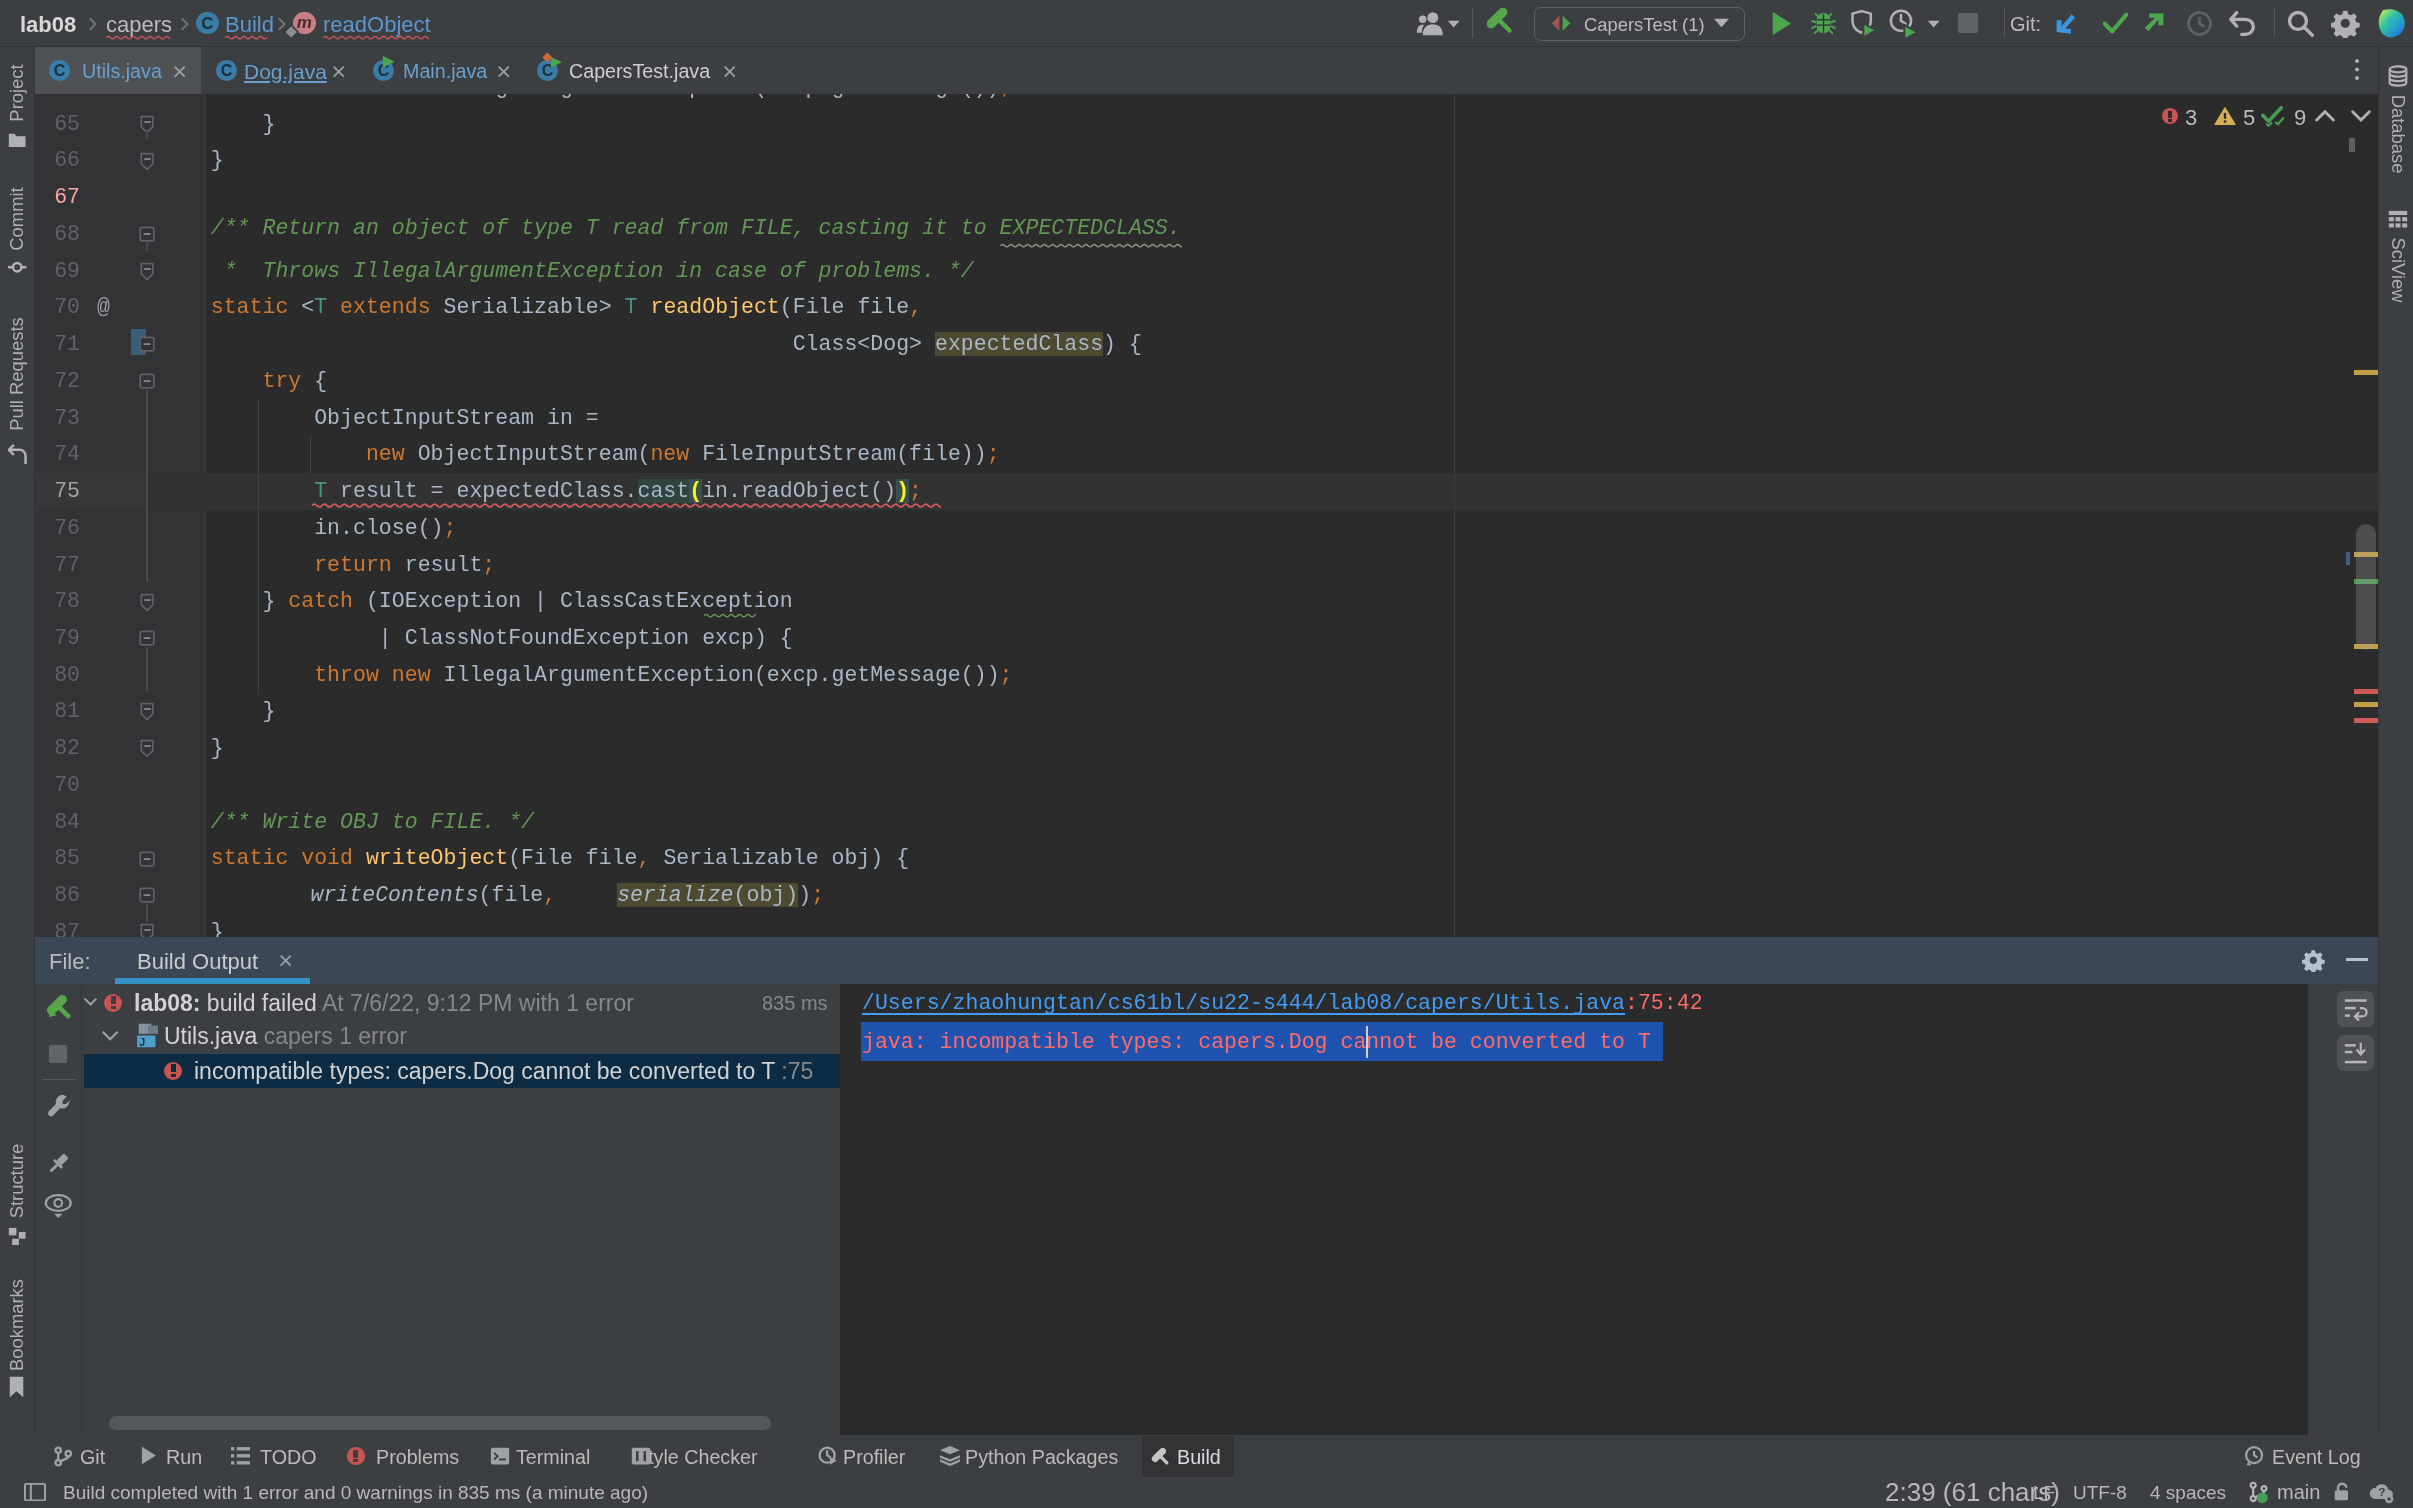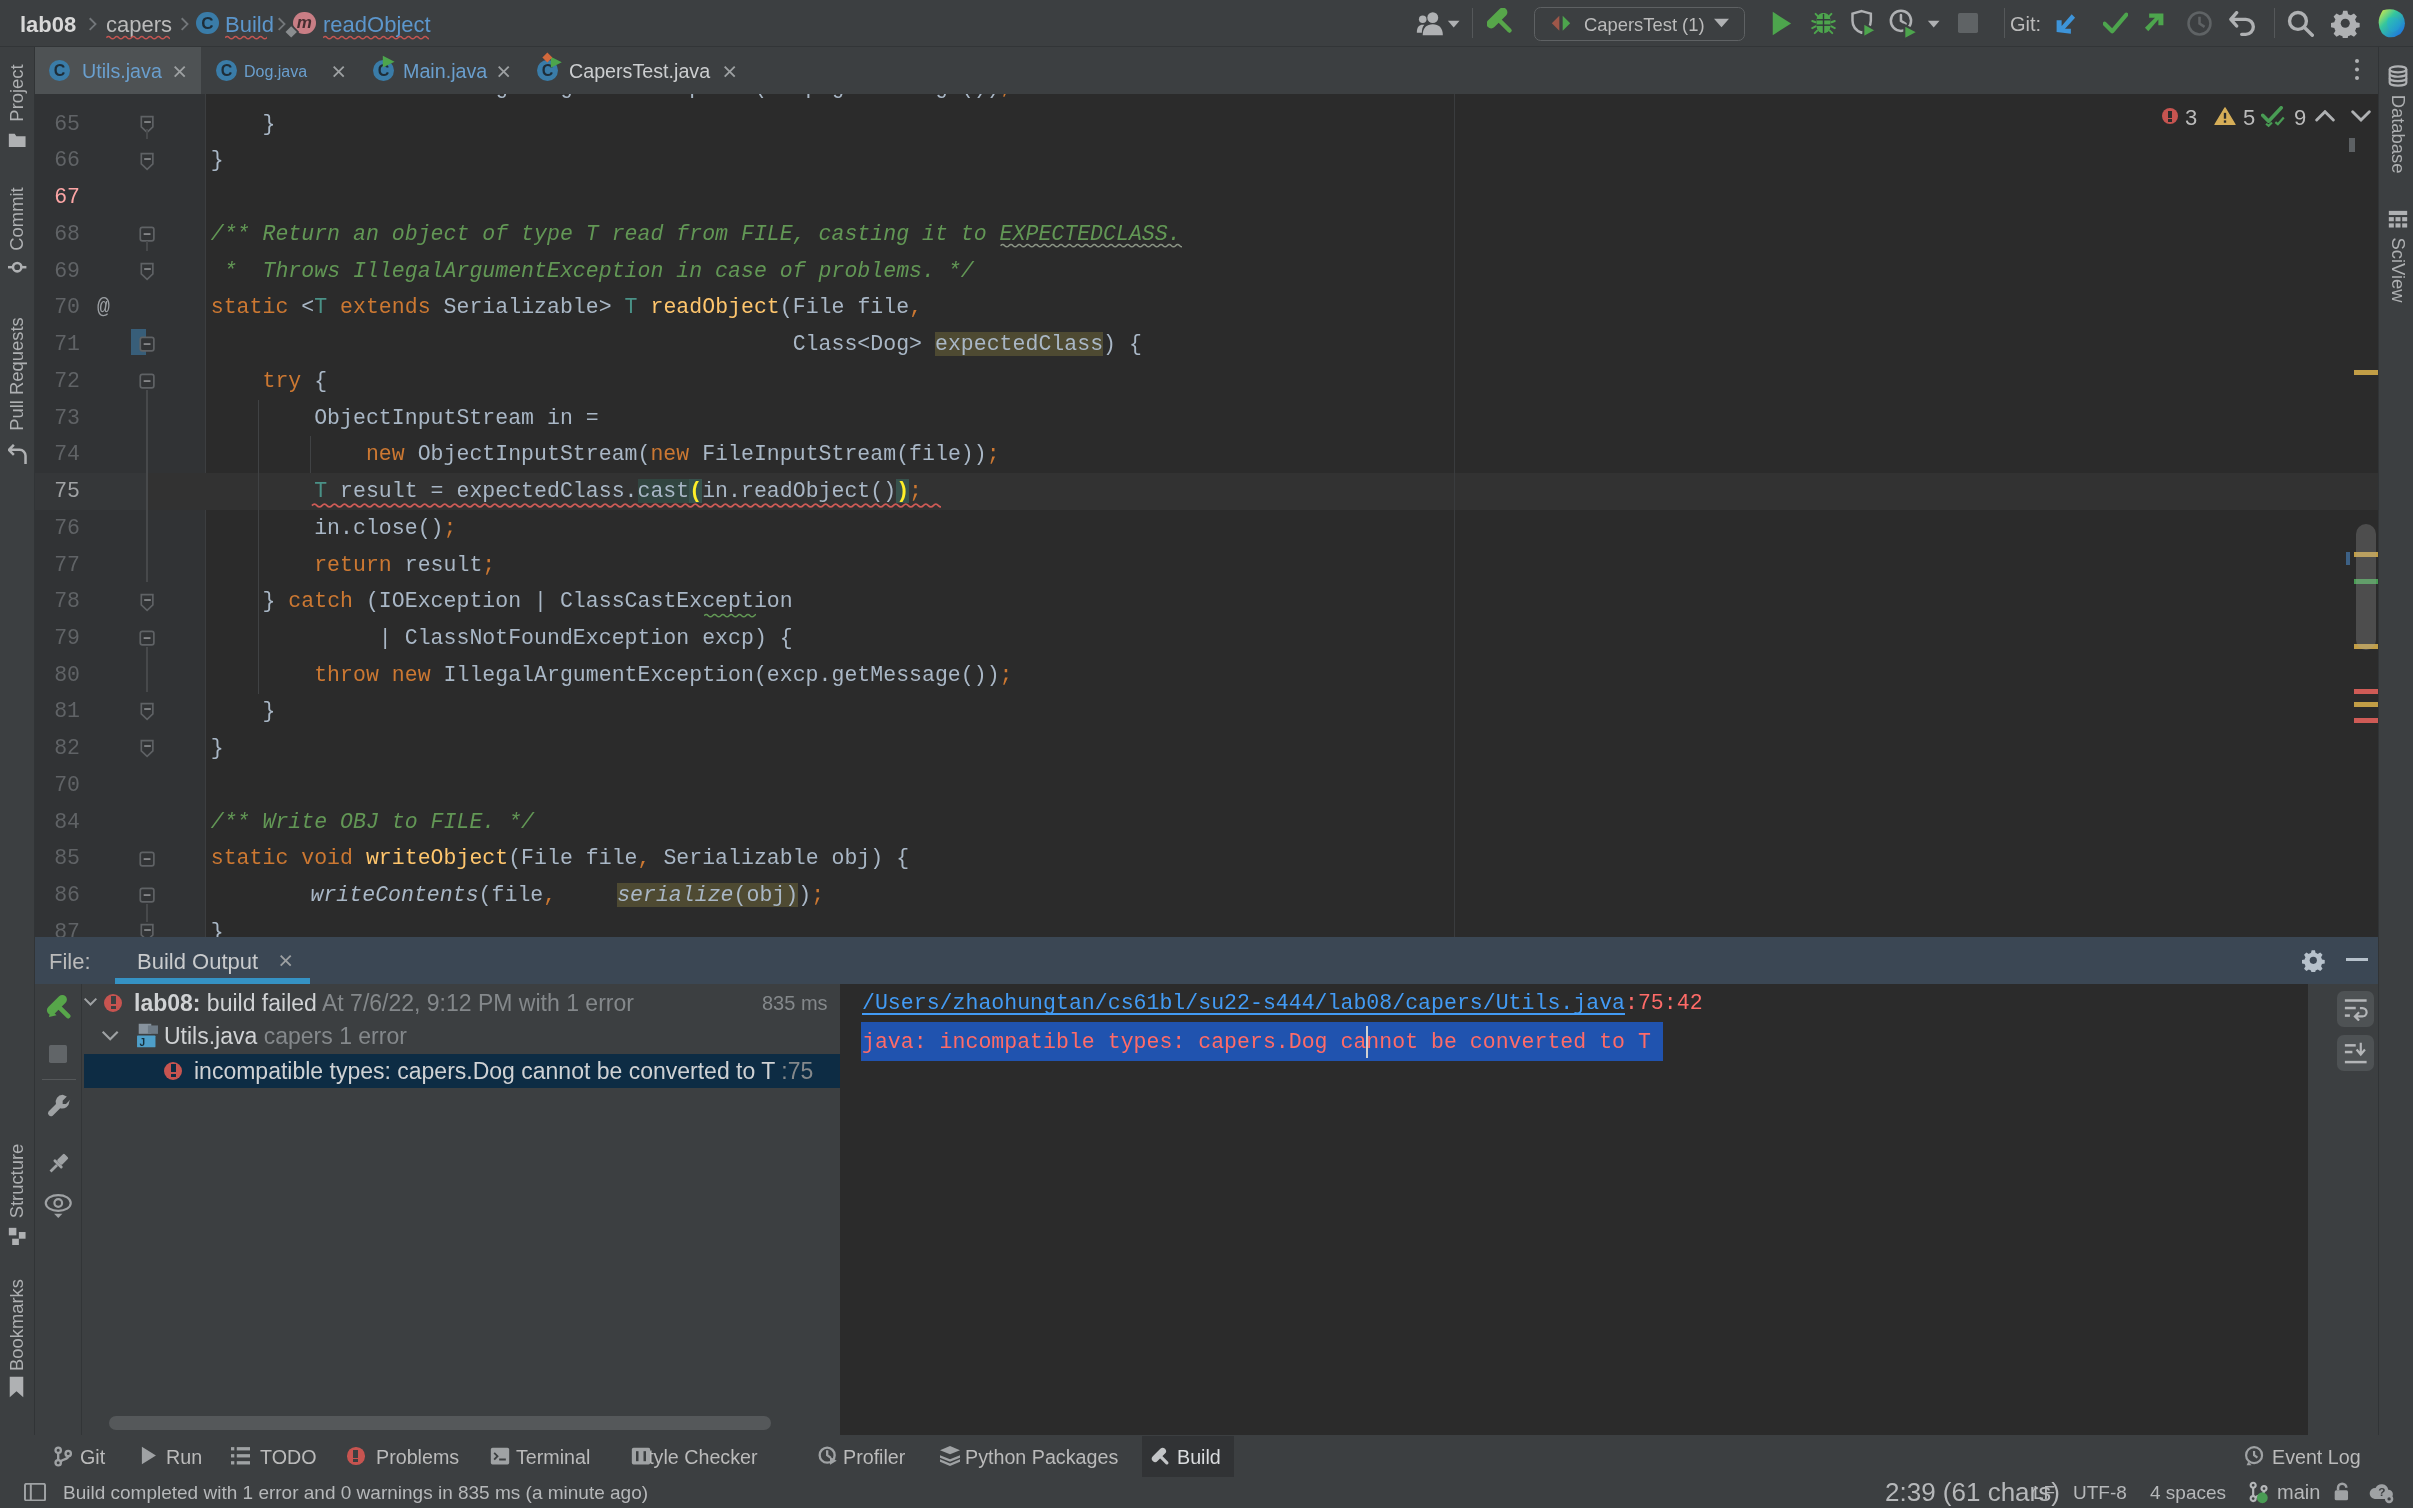--- a/index.html
+++ b/index.html
@@ -173,21 +173,21 @@
 <svg class="abs" style="left:323px;top:34px;" width="106" height="7.5" viewBox="0 0 127 9">
       <path d="M0 2.6 q 2.5 -2.6 5.0 0 q 2.5 2.6 5.0 0 q 2.5 -2.6 5.0 0 q 2.5 2.6 5.0 0 q 2.5 -2.6 5.0 0 q 2.5 2.6 5.0 0 q 2.5 -2.6 5.0 0 q 2.5 2.6 5.0 0 q 2.5 -2.6 5.0 0 q 2.5 2.6 5.0 0 q 2.5 -2.6 5.0 0 q 2.5 2.6 5.0 0 q 2.5 -2.6 5.0 0 q 2.5 2.6 5.0 0 q 2.5 -2.6 5.0 0 q 2.5 2.6 5.0 0 q 2.5 -2.6 5.0 0 q 2.5 2.6 5.0 0 q 2.5 -2.6 5.0 0 q 2.5 2.6 5.0 0 q 2.5 -2.6 5.0 0 q 2.5 2.6 5.0 0 q 2.5 -2.6 5.0 0 q 2.5 2.6 5.0 0 q 2.5 -2.6 5.0 0 q 2.5 2.6 5.0 0" transform="translate(0 1.8)" fill="none" stroke="#c25552" stroke-width="1.8"></path>
     </svg>
 <svg class="abs" style="left:82px;top:82px;" width="78" height="7.5" viewBox="0 0 93 9">
       <path d="M0 2.6 q 2.5 -2.6 5.0 0 q 2.5 2.6 5.0 0 q 2.5 -2.6 5.0 0 q 2.5 2.6 5.0 0 q 2.5 -2.6 5.0 0 q 2.5 2.6 5.0 0 q 2.5 -2.6 5.0 0 q 2.5 2.6 5.0 0 q 2.5 -2.6 5.0 0 q 2.5 2.6 5.0 0 q 2.5 -2.6 5.0 0 q 2.5 2.6 5.0 0 q 2.5 -2.6 5.0 0 q 2.5 2.6 5.0 0 q 2.5 -2.6 5.0 0 q 2.5 2.6 5.0 0 q 2.5 -2.6 5.0 0 q 2.5 2.6 5.0 0 q 2.5 -2.6 5.0 0 q 2.5 2.6 5.0 0" transform="translate(0 1.8)" fill="none" stroke="#c25552" stroke-width="1.8"></path>
     </svg>
 
 <div class="abs" style="left:35px;top:47px;width:2343px;height:47px;background:#3c3f41;"></div>
 <div class="abs" style="left:35px;top:47px;width:166px;height:47px;background:#4e5254;"></div>
 <div class="abs" style="left:82px;top:47px;height:47px;line-height:49px;font-size:19.7px;color:#6a9fce;">Utils.java</div>
-<div class="abs" style="left:244px;top:47px;height:47px;line-height:49px;font-size:16px;color:#6a9fce;">Dog.java</div>
+<div class="abs" style="left:244px;top:47px;height:47px;line-height:49px;font-size:21px;color:#6a9fce;text-decoration:underline;">Dog.java</div>
 <div class="abs" style="left:403px;top:47px;height:47px;line-height:49px;font-size:19.7px;color:#6a9fce;">Main.java</div>
 <div class="abs" style="left:569px;top:47px;height:47px;line-height:49px;font-size:19.7px;color:#ccced0;">CapersTest.java</div>
 
 <div class="abs" style="left:49px;top:60px;width:21px;height:21px;border-radius:50%;background:#3a7ca8;color:#1e2d38;font-size:16px;font-weight:bold;text-align:center;line-height:21px;">C</div><div class="abs" style="left:216px;top:60px;width:21px;height:21px;border-radius:50%;background:#3a7ca8;color:#1e2d38;font-size:16px;font-weight:bold;text-align:center;line-height:21px;">C</div><div class="abs" style="left:373px;top:60px;width:21px;height:21px;border-radius:50%;background:#3a7ca8;color:#1e2d38;font-size:16px;font-weight:bold;text-align:center;line-height:21px;">C</div><div class="abs" style="left:537px;top:60px;width:21px;height:21px;border-radius:50%;background:#3a7ca8;color:#1e2d38;font-size:16px;font-weight:bold;text-align:center;line-height:21px;">C</div>
 <svg class="abs" style="left:382px;top:55px;" width="13.4" height="13.4" viewBox="0 0 16 16">
       <path d="M1 1 L15 8 L1 15 z" fill="#4da54d"></path>
     </svg>
 <svg class="abs" style="left:550px;top:56px;" width="12.6" height="12.6" viewBox="0 0 16 16">
       <path d="M1 1 L15 8 L1 15 z" fill="#4da54d"></path>
     </svg>
@@ -343,21 +343,21 @@
       </svg>
 <div class="abs" style="left:111px;top:35px;width:1.7px;height:10px;background:#47494b;"></div>
 <div class="abs" style="left:111px;top:147px;width:1.7px;height:10px;background:#47494b;"></div>
 <div class="abs" style="left:111px;top:296px;width:1.7px;height:192px;background:#47494b;"></div>
 <div class="abs" style="left:111px;top:553px;width:1.7px;height:45px;background:#47494b;"></div>
 <div class="abs" style="left:111px;top:810px;width:1.7px;height:18.4px;background:#47494b;"></div>
 <div class="abs mono cl" style="left:124px;top:-25px;"><span class="pl">            </span><span class="kw">throw </span><span class="kw">new </span><span class="pl">IllegalArgumentException(excp.getMessage())</span><span class="kw">;</span></div>
 <div class="abs mono cl" style="left:124px;top:11.7px;"><span class="pl">        </span><span class="pl">}</span></div>
 <div class="abs mono cl" style="left:124px;top:48px;"><span class="pl">    </span><span class="pl">}</span></div>
 <div class="abs mono cl" style="left:124px;top:85px;"><span class="pl"></span></div>
-<div class="abs mono cl" style="left:124px;top:122px;text-align:right;"><span class="pl">    </span><span class="cm">/** Return an object of type T read from FILE, casting it to </span><span class="cm und">EXPECTEDCLASS</span><span class="cm">.</span></div>
+<div class="abs mono cl" style="left:124px;top:116px;text-align:right;"><span class="pl">    </span><span class="cm">/** Return an object of type T read from FILE, casting it to </span><span class="cm und">EXPECTEDCLASS</span><span class="cm">.</span></div>
 <div class="abs mono cl" style="left:124px;top:159px;"><span class="pl">     </span><span class="cm">*  Throws IllegalArgumentException in case of problems. */</span></div>
 <div class="abs mono cl" style="left:124px;top:195px;"><span class="pl">    </span><span class="kw">static </span><span class="pl">&lt;</span><span class="tp">T</span><span class="pl"> </span><span class="kw">extends </span><span class="pl">Serializable&gt; </span><span class="tp">T</span><span class="pl"> </span><span class="fn">readObject</span><span class="pl">(</span><span class="pl">File file</span><span class="kw">,</span></div>
 <div class="abs mono cl" style="left:124px;top:232px;"><span class="pl">                                                 </span><span class="pl">Class&lt;Dog&gt; </span><span class="pl hl">expectedClass</span><span class="pl">) {</span></div>
 <div class="abs mono cl" style="left:124px;top:269px;"><span class="pl">        </span><span class="kw">try </span><span class="pl">{</span></div>
 <div class="abs mono cl" style="left:124px;top:306px;"><span class="pl">            </span><span class="pl">ObjectInputStream in =</span></div>
 <div class="abs mono cl" style="left:124px;top:342px;"><span class="pl">                </span><span class="kw">new </span><span class="pl">ObjectInputStream(</span><span class="kw">new </span><span class="pl">FileInputStream(file))</span><span class="kw">;</span></div>
 <div class="abs mono cl" style="left:124px;top:379px;"><span class="pl">            </span><span class="err"><span class="tp">T</span><span class="pl"> result = expectedClass.</span><span class="pl mg">cast</span><span class="mp">(</span><span class="pl">in.readObject()</span><span class="mp">)</span><span class="kw">;</span></span></div>
 <div class="abs mono cl" style="left:124px;top:416px;"><span class="pl">            </span><span class="pl">in.close()</span><span class="kw">;</span></div>
 <div class="abs mono cl" style="left:124px;top:453px;"><span class="pl">            </span><span class="kw">return </span><span class="pl">result</span><span class="kw">;</span></div>
 <div class="abs mono cl" style="left:124px;top:489px;"><span class="pl">        </span><span class="pl">} </span><span class="kw">catch </span><span class="pl">(IOException | ClassCastException</span></div>

